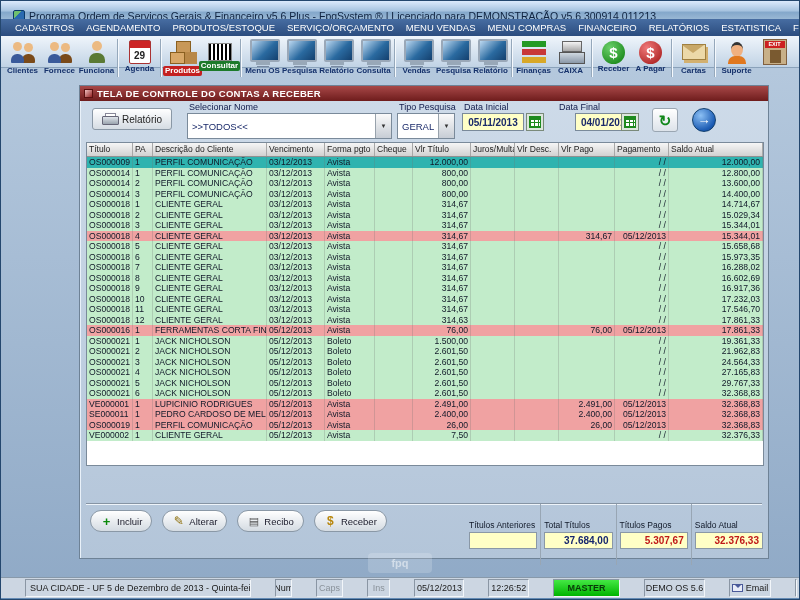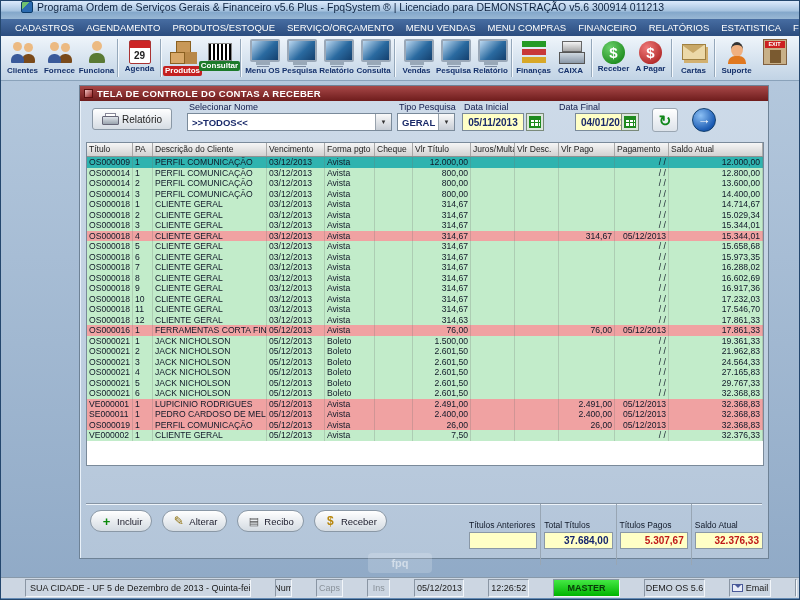--- a/index.html
+++ b/index.html
@@ -4,32 +4,32 @@
 <style>
   * { margin:0; padding:0; box-sizing:border-box; }
   html,body { width:800px; height:600px; }
   body { font-family:"Liberation Sans", sans-serif; background:#444; }
   .window { position:relative; width:800px; height:600px; overflow:hidden;
             background:linear-gradient(180deg,#b9cce0,#8fa9c6); border:1px solid #24476e; }
 
   
   .titlebar { position:absolute; top:0; left:0; right:0; height:22px;
     background:linear-gradient(180deg,#dceafc 0%,#a9c5e1 45%,#84a8cb 55%,#a3bfd9 100%);
-    display:flex; align-items:flex-start; gap:4px; padding:0 20px; border-bottom:1px solid #7090b0; }
+    display:flex; align-items:flex-end; gap:4px; padding:0 12px; border-bottom:1px solid #7090b0; }
   .title-icon { width:12px; height:12px; border-radius:2px; border:1px solid #0a3a6a;
     background:linear-gradient(135deg,#6fc06f 0 40%,#2a6ab0 40%); }
   .title-text { font-size:10.5px; color:#0f2340; white-space:nowrap; overflow:hidden; }
 
   
   .menubar { position:absolute; top:18px; left:0; right:0; height:17px;
     background:linear-gradient(180deg,#476da2,#2b4c7e); display:flex; align-items:center; padding:0 8px; }
   .menu-item { color:#fff; font-size:9.5px; padding:0 6px; height:100%; display:flex; align-items:center; gap:3px; white-space:nowrap; }
 
   
-  .toolbar { position:absolute; top:35px; left:0; right:0; height:45px;
+  .toolbar { position:absolute; top:35px; left:0; right:0; height:32px;
     background:linear-gradient(180deg,#eff5fb,#c1d3e5); border-bottom:1px solid #8aa2ba;
     display:flex; align-items:flex-start; padding:2px 3px 0; }
   .tb-btn { width:37px; display:flex; flex-direction:column; align-items:center; padding-top:1px; border-radius:2px; }
   .tb-right { margin-left:auto; margin-right:3px; }
   .tb-label { font-size:8px; font-weight:bold; color:#15316b; white-space:nowrap; line-height:10px; padding:0 2px; border-radius:2px; }
   .ls-red   { background:#c42020; color:#fff; }
   .ls-green { background:#1c7a2a; color:#fff; }
   .tb-sep { width:2px; height:38px; margin:1px 2px 0; border-left:1px solid #95a8bb; border-right:1px solid #f5f9fd; }
   .tbi { width:28px; height:27px; position:relative; }
 
@@ -95,22 +95,22 @@
 
   .form-area { position:relative; height:41px; }
   .report-btn { position:absolute; left:12px; top:7px; width:80px; height:22px;
     background:linear-gradient(#ffffff,#d5dce3); border:1px solid #8a98a6; border-radius:3px;
     display:flex; align-items:center; justify-content:center; gap:5px; font-size:10px; color:#222; }
   .printer { width:15px; height:12px; position:relative; }
   .printer::before { content:""; position:absolute; top:0; left:3px; width:9px; height:4px; background:#fff; border:1px solid #889; }
   .printer::after  { content:""; position:absolute; bottom:0; left:0; width:15px; height:7px;
     background:linear-gradient(#dfe4ea,#9aa4ae); border:1px solid #667; border-radius:1px; }
   .fld-label { position:absolute; top:1px; font-size:9px; color:#101a4a; white-space:nowrap; }
-  .combo { position:absolute; top:12px; height:18px; background:#fff; border:1px solid #7a8a9a;
-    display:flex; align-items:center; font-size:9.5px; font-weight:bold; color:#1a2a6a; padding-left:4px; }
+  .combo { position:absolute; top:12px; height:26px; background:#fff; border:1px solid #7a8a9a;
+    display:flex; align-items:center; font-size:9.5px; font-weight:normal; color:#1a2a6a; padding-left:4px; }
   .combo-arrow { margin-left:auto; width:16px; height:100%; border-left:1px solid #98a2ac;
     background:linear-gradient(#fafafa,#c7cdd5); font-size:6px; color:#333;
     display:flex; align-items:center; justify-content:center; }
   .datefield { position:absolute; top:12px; height:18px; width:62px; background:#ffffc6; border:1px solid #7a8a9a;
     font-size:10px; font-weight:bold; color:#1a2a6a; display:flex; align-items:center; justify-content:center; }
   .cal-btn { position:absolute; top:12px; width:18px; height:18px; background:#dce6dc; border:1px solid #7a8a7a; }
   .cal-btn::before { content:""; position:absolute; inset:2px; background-color:#fff; border:1px solid #1e8a1e;
     background-image:linear-gradient(#1e8a1e 0 3px, rgba(0,0,0,0) 3px),
       repeating-linear-gradient(90deg,#1e8a1e 0 1px, rgba(0,0,0,0) 1px 4px),
       repeating-linear-gradient(0deg,#1e8a1e 0 1px, rgba(0,0,0,0) 1px 4px); }

